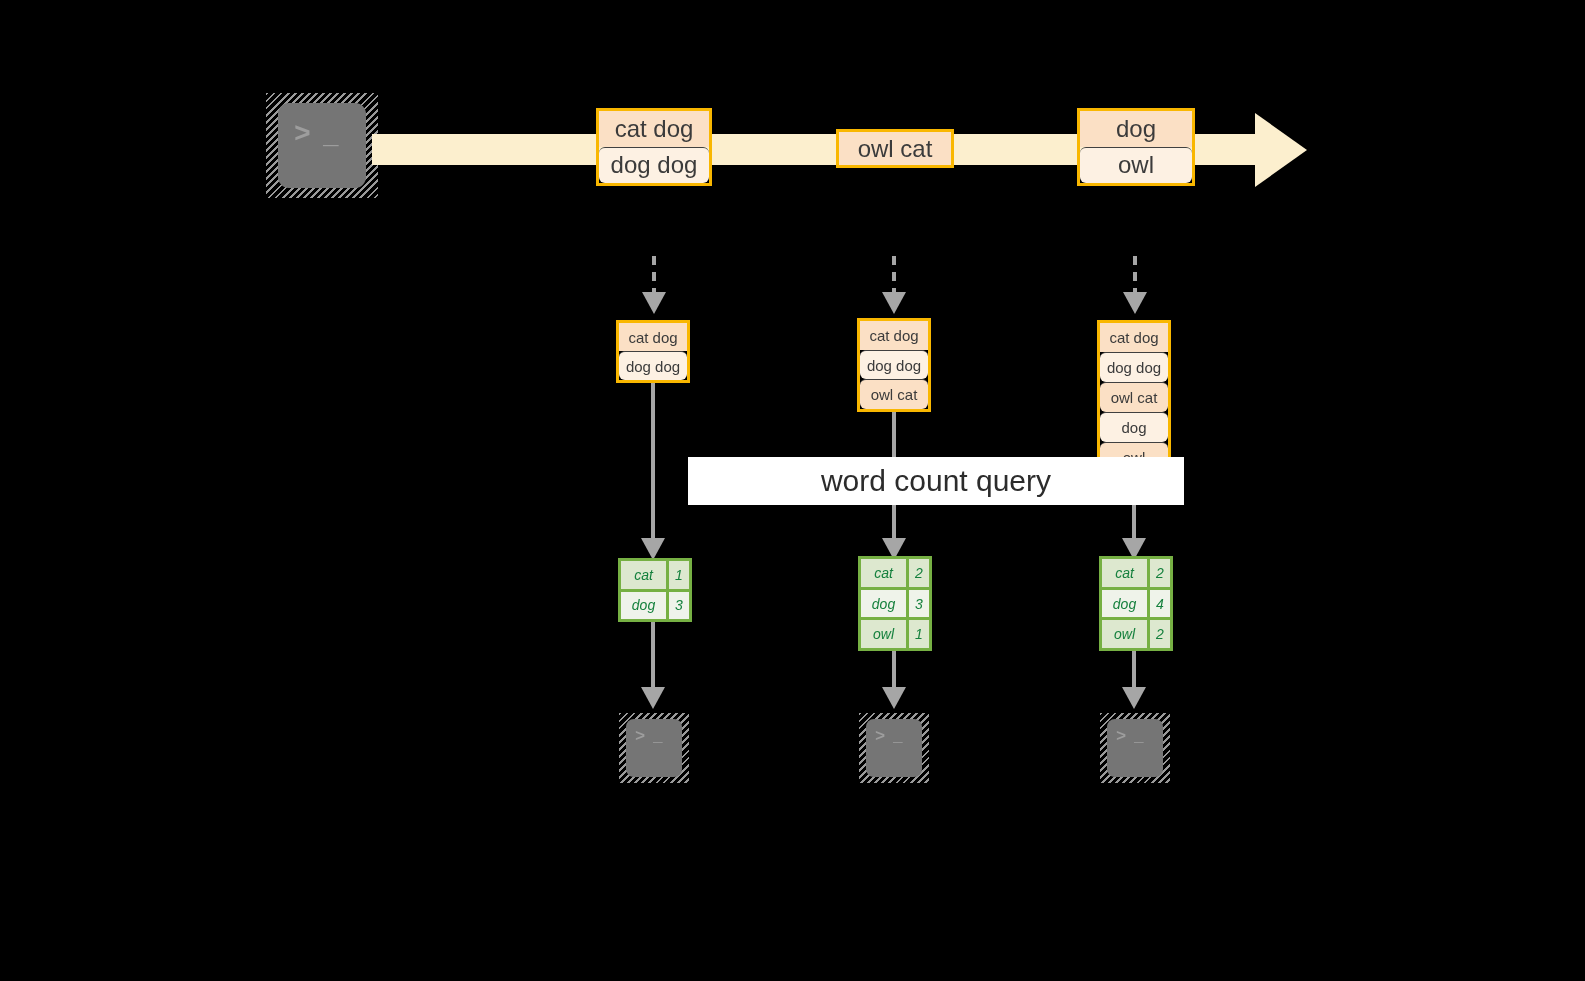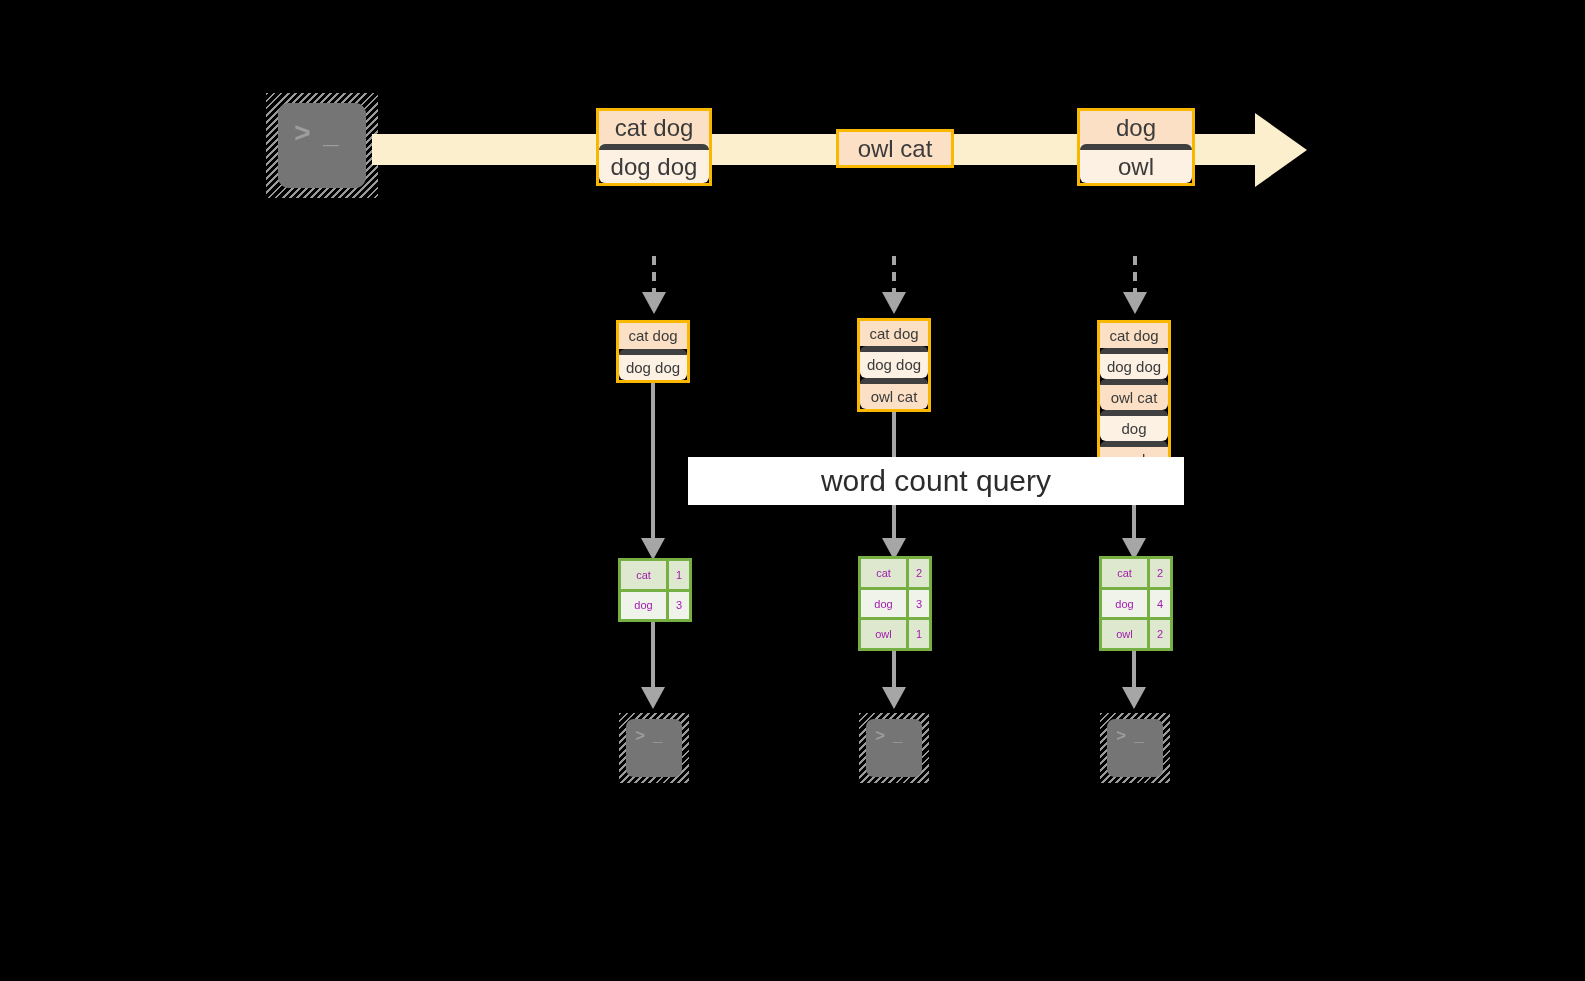--- a/index.html
+++ b/index.html
@@ -66,21 +66,21 @@
   .rec .row {
     flex: 1 1 auto;
     display: flex;
     align-items: center;
     justify-content: center;
     color: #3b3b3b;
     white-space: nowrap;
   }
   .rec .row.dark  { background: #FBE0C5; }
   .rec .row.light { background: #FDF1E3; }
-  .rec .row + .row { border-top: 6px solid #404040; border-radius: 6px; }
+  .rec .row + .row { border-top: 1px solid #404040; border-radius: 6px; }
 
   .rec.big .row   { font-size: 24px; }
   .rec.small .row { font-size: 15px; }
 
   
   .res {
     position: absolute;
     box-sizing: border-box;
     border: 3px solid #76B043;
     display: flex;
@@ -88,23 +88,24 @@
   }
   .res .trow {
     flex: 1 1 auto;
     display: flex;
   }
   .res .trow + .trow { border-top: 3px solid #76B043; }
   .res .cell {
     display: flex;
     align-items: center;
     justify-content: center;
-    font-size: 11px;
-    color: #a21caf;
+    font-size: 14px;
+    color: #15803d;
     white-space: nowrap;
+    font-style: italic;
   }
   .res .cell.k { flex: 0 0 45px; }
   .res .cell.v { flex: 1 1 auto; border-left: 3px solid #76B043; }
   .res .trow.dark  .cell { background: #DDE8CF; }
   .res .trow.light .cell { background: #EFF3EA; }
 
   
   .conn {
     position: absolute;
     width: 4px;

